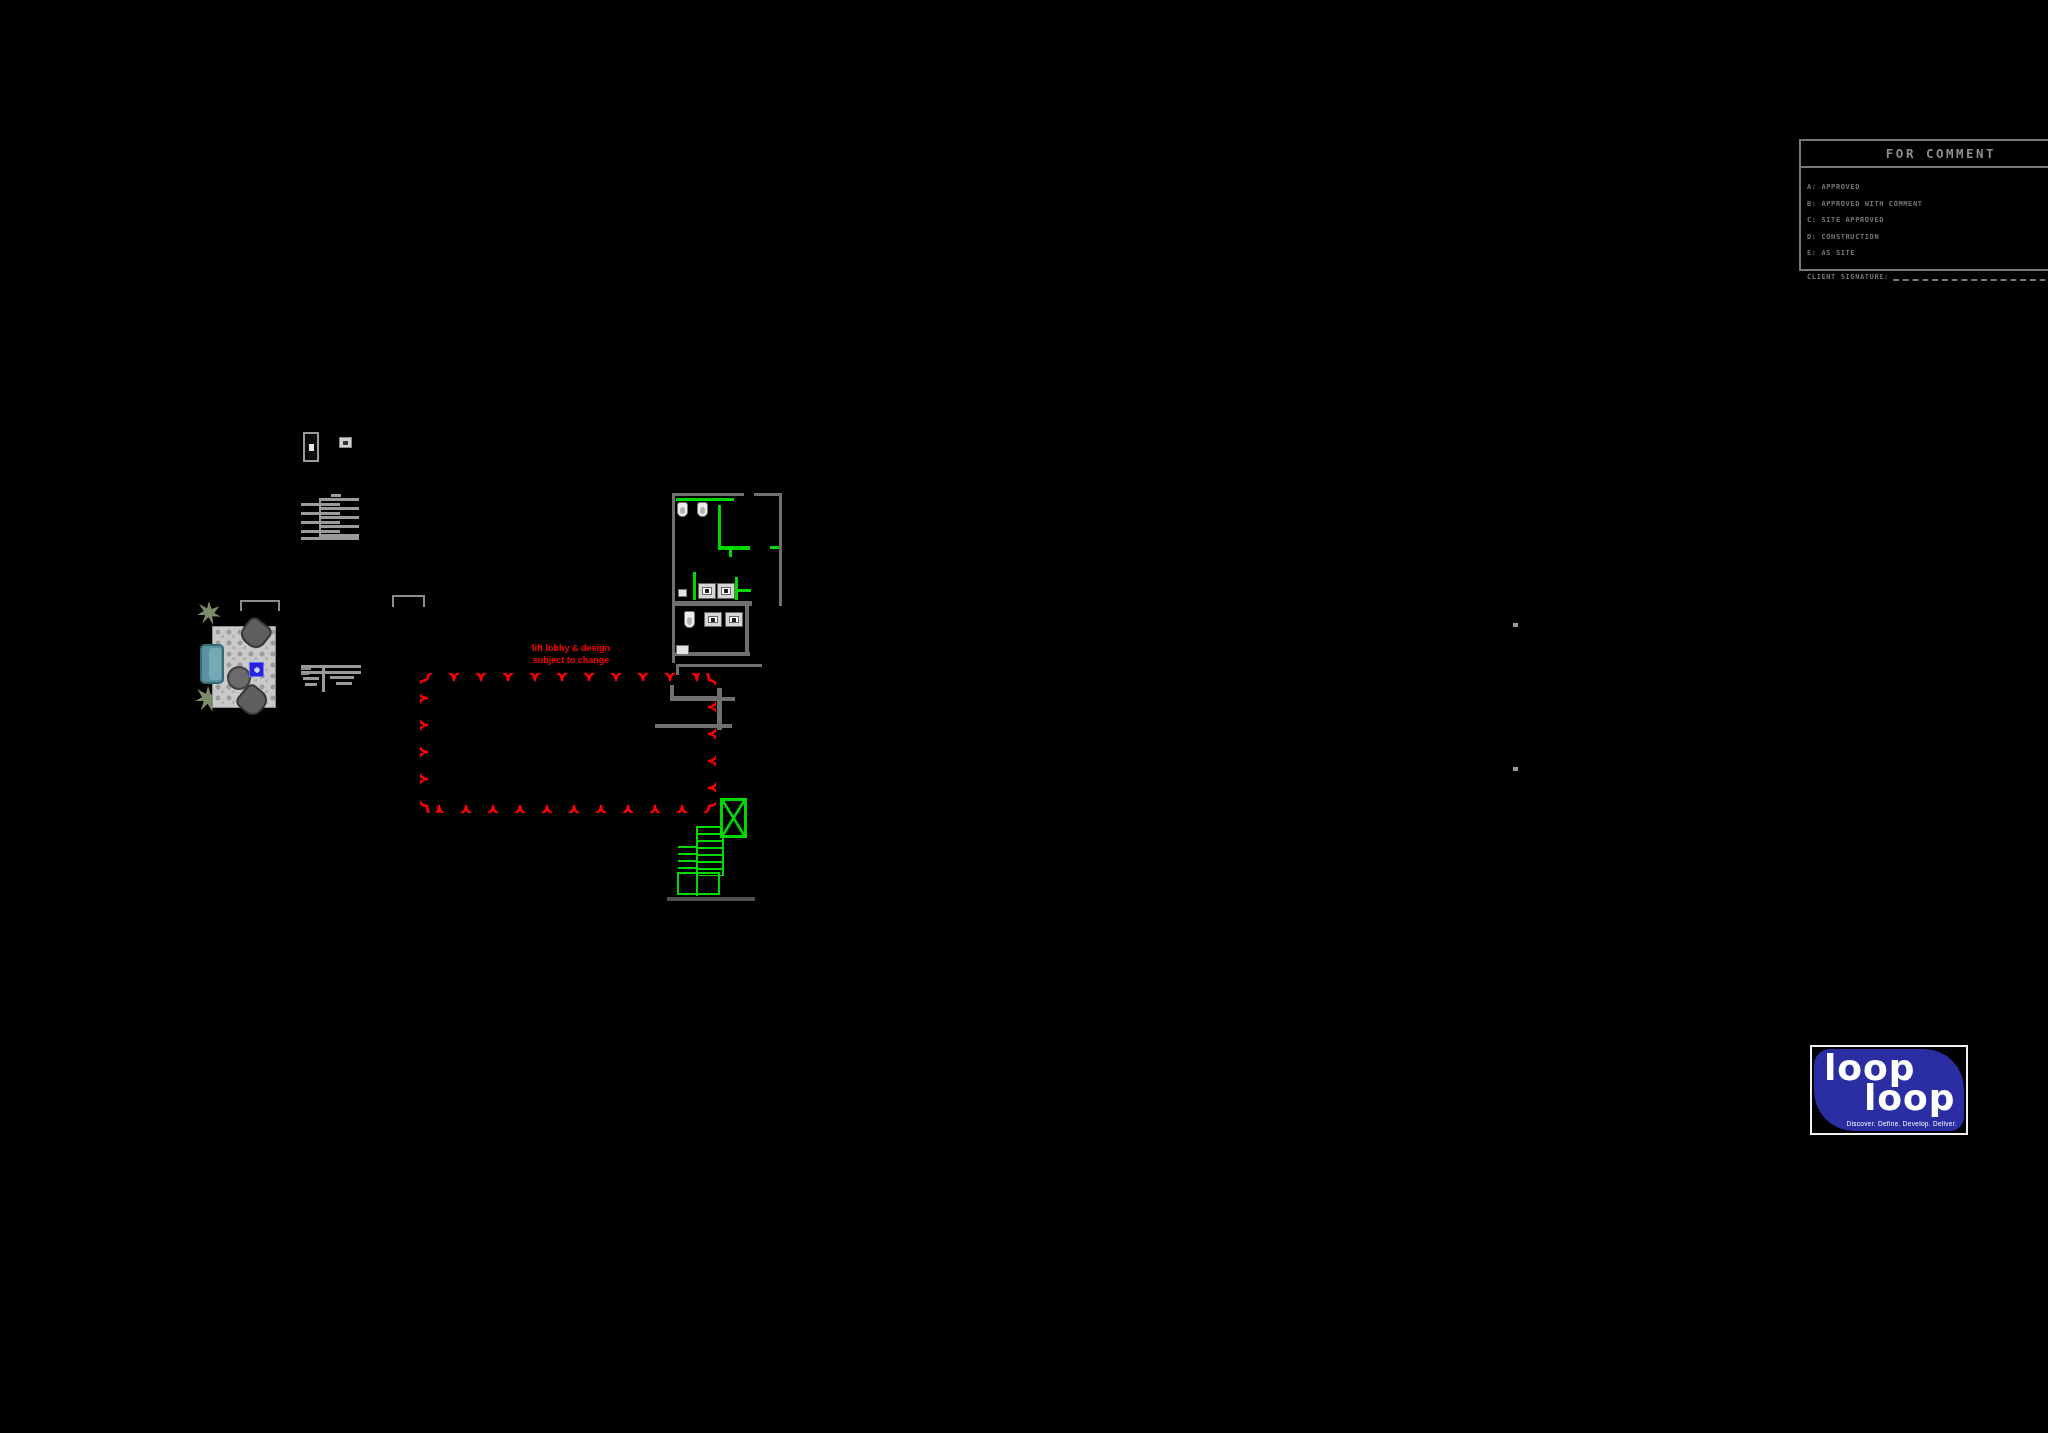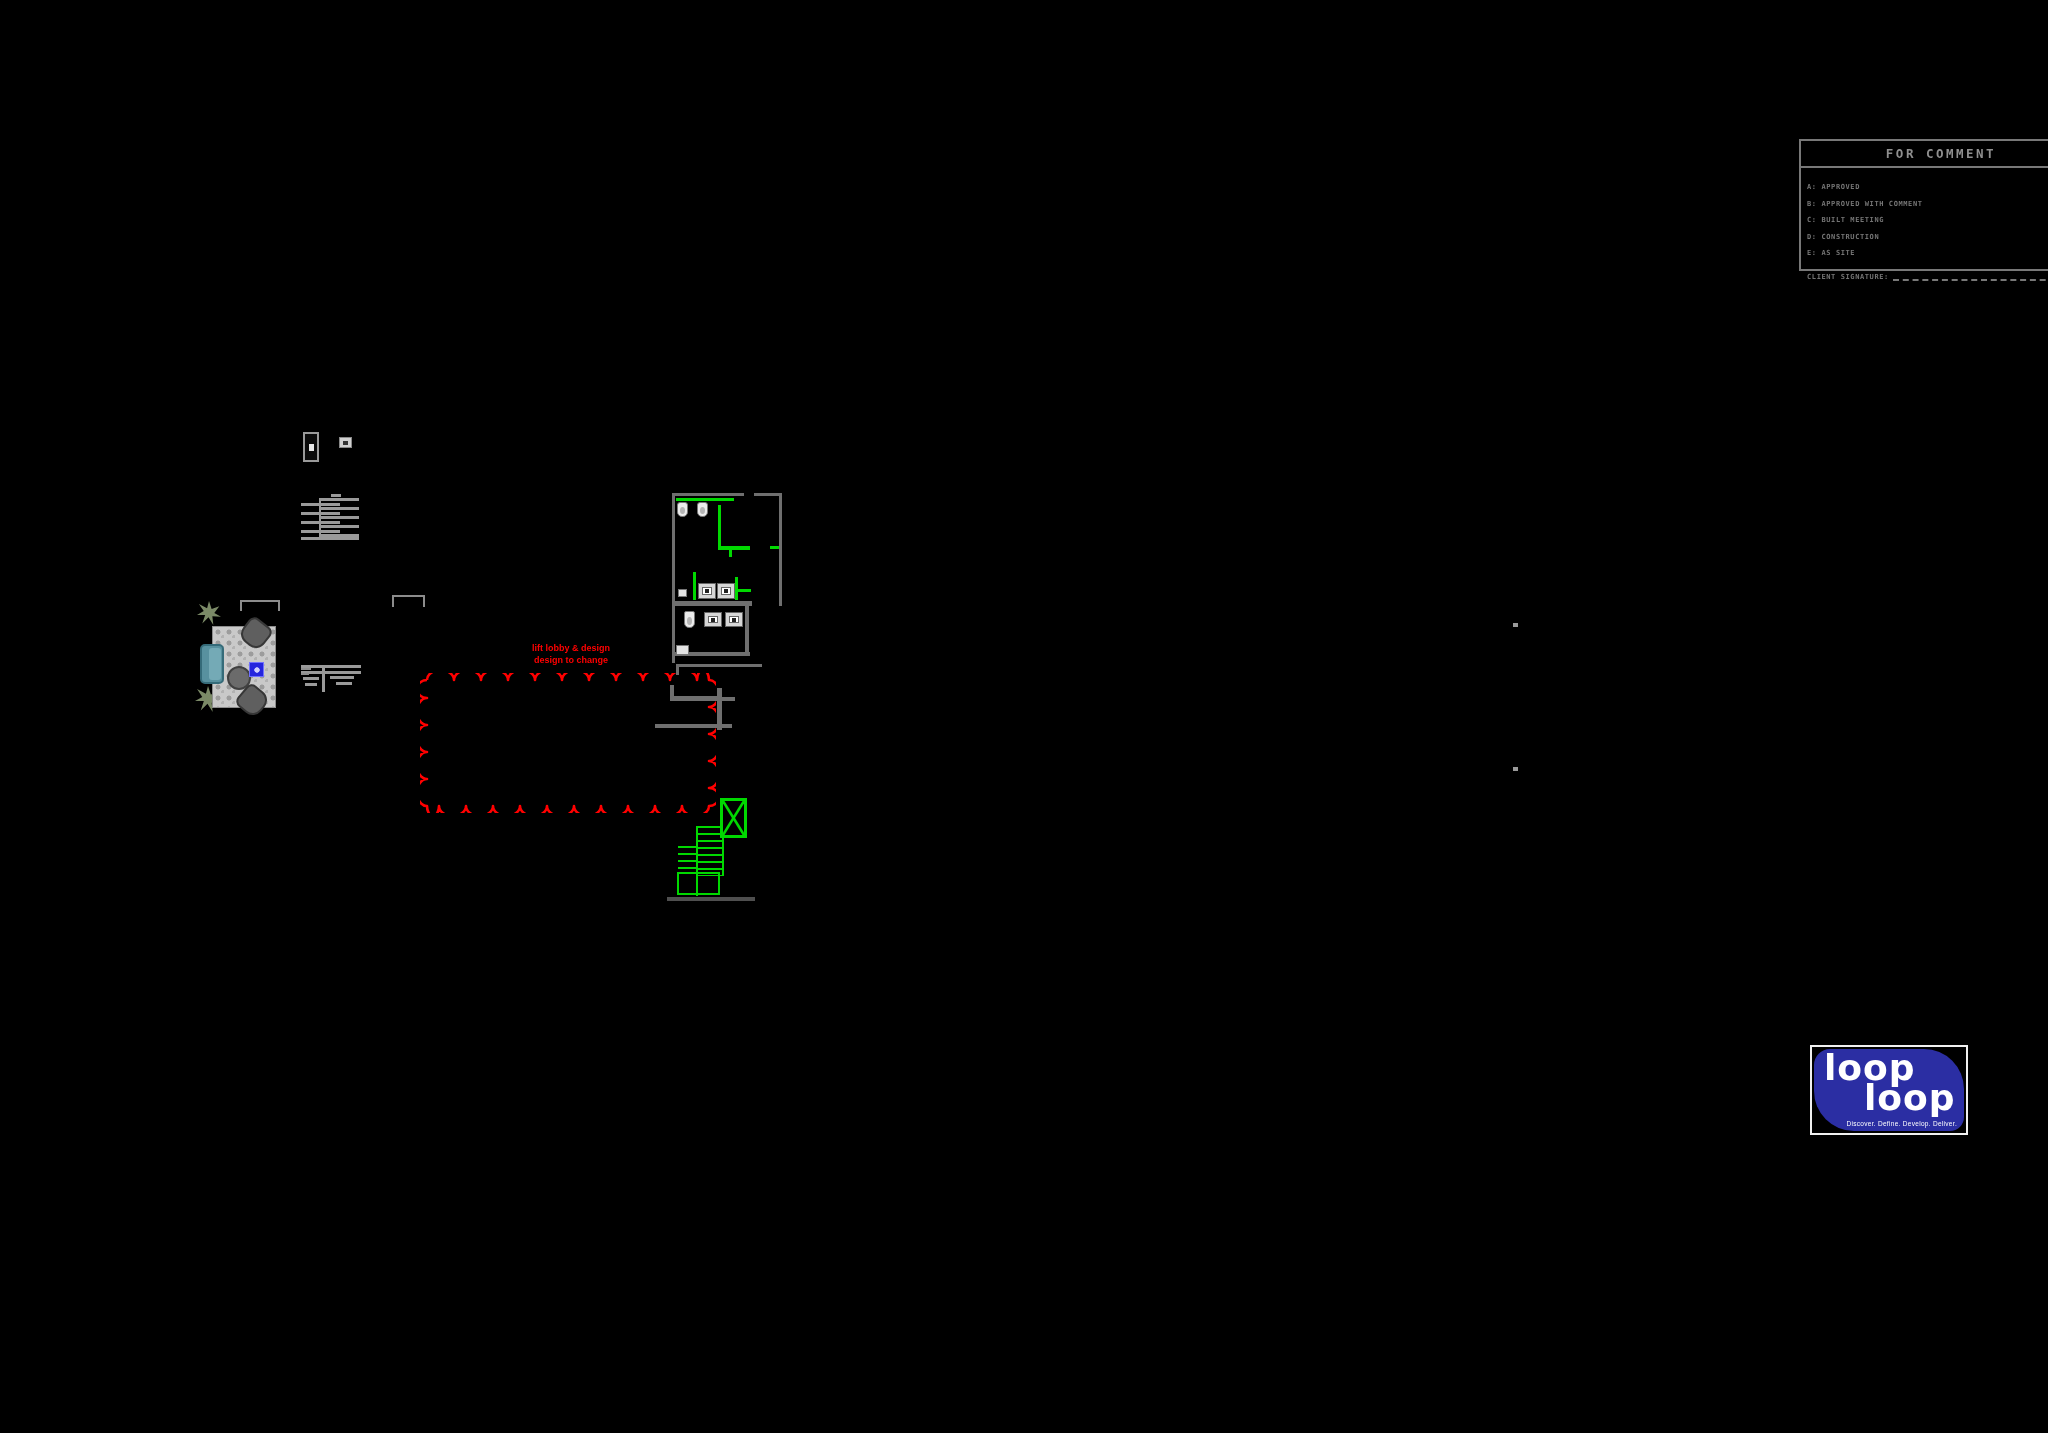--- a/index.html
+++ b/index.html
@@ -93,21 +93,21 @@
     <div class="c-rows">
       <div class="c-row">
         <span class="c-label">A: APPROVED</span>
         <span class="c-check"></span>
       </div>
       <div class="c-row">
         <span class="c-label">B: APPROVED WITH COMMENT</span>
         <span class="c-check"></span>
       </div>
       <div class="c-row">
-        <span class="c-label">C: BUILT MEETING</span>
+        <span class="c-label">C: SITE APPROVED</span>
         <span class="c-check"></span>
       </div>
       <div class="c-row">
         <span class="c-label">D: CONSTRUCTION</span>
         <span class="c-check"></span>
       </div>
       <div class="c-row">
         <span class="c-label">E: AS SITE</span>
         <span class="c-check"></span>
       </div>
@@ -206,21 +206,21 @@
     <div class="sink-dot"></div>
   </div>
   <div class="abs sink" style="left:725px;top:612px;width:18px;height:15px;">
     <div class="sink-in"></div>
     <div class="sink-dot"></div>
   </div>
   <div class="abs fixsmall" style="left:676px;top:645px;width:13px;height:10px;"></div>
 
   <div class="abs rev-note">
     <div>lift lobby &amp; design</div>
-    <div>design to change</div>
+    <div>subject to change</div>
   </div>
   <svg class="abs cloud" width="296" height="140" viewBox="0 0 296 140">
     <path id="cloud-path" fill="none" stroke="#ff0000" stroke-width="2.6" stroke-linejoin="round" d="M 7 7 a 13.5 10 0 0 1 27 0 a 13.5 10 0 0 1 27 0 a 13.5 10 0 0 1 27 0 a 13.5 10 0 0 1 27 0 a 13.5 10 0 0 1 27 0 a 13.5 10 0 0 1 27 0 a 13.5 10 0 0 1 27 0 a 13.5 10 0 0 1 27 0 a 13.5 10 0 0 1 27 0 a 13.5 10 0 0 1 27 0 a 6 10 0 0 1 12 0 a 10 13.5 0 0 1 0 27 a 10 13.5 0 0 1 0 27 a 10 13.5 0 0 1 0 27 a 10 13.5 0 0 1 0 27 a 10 9 0 0 1 0 18 a 13.5 10 0 0 1 -27 0 a 13.5 10 0 0 1 -27 0 a 13.5 10 0 0 1 -27 0 a 13.5 10 0 0 1 -27 0 a 13.5 10 0 0 1 -27 0 a 13.5 10 0 0 1 -27 0 a 13.5 10 0 0 1 -27 0 a 13.5 10 0 0 1 -27 0 a 13.5 10 0 0 1 -27 0 a 13.5 10 0 0 1 -27 0 a 6 10 0 0 1 -12 0 a 10 13.5 0 0 1 0 -27 a 10 13.5 0 0 1 0 -27 a 10 13.5 0 0 1 0 -27 a 10 13.5 0 0 1 0 -27 a 10 9 0 0 1 0 -18"></path>
   </svg>
 
   <div class="abs elevator">
     <svg width="21" height="34" viewBox="0 0 21 34" style="position:absolute;left:0;top:0;">
       <line x1="0" y1="0" x2="21" y2="34" stroke="#00d900" stroke-width="2.6"></line>
       <line x1="21" y1="0" x2="0" y2="34" stroke="#00d900" stroke-width="2.6"></line>
     </svg>

